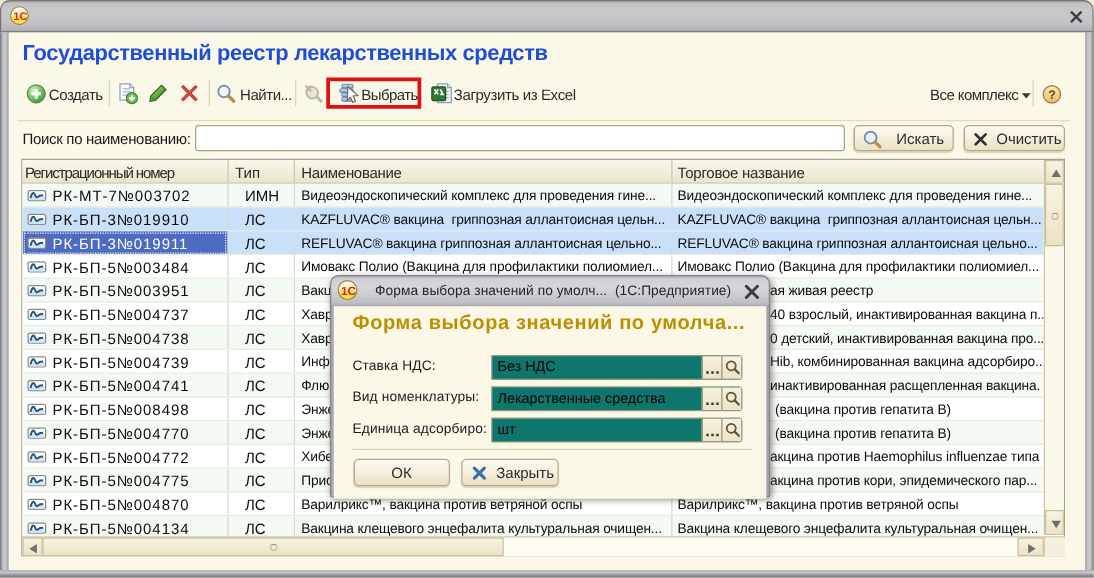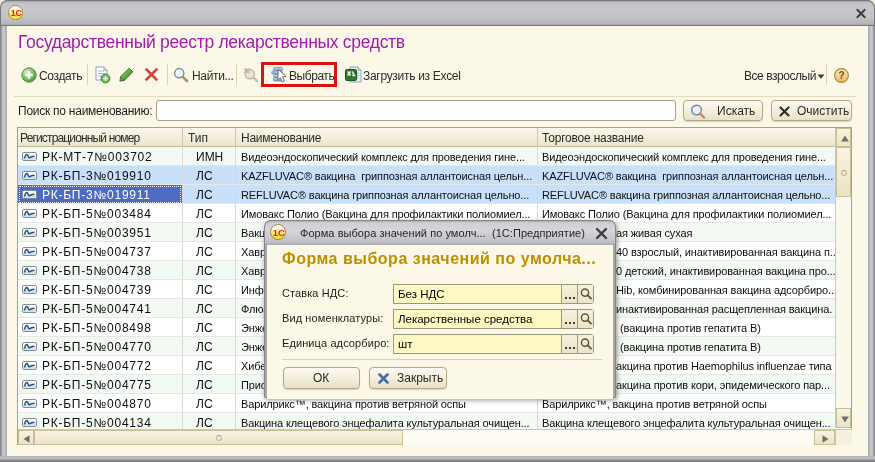--- a/index.html
+++ b/index.html
@@ -10,21 +10,21 @@
 background:linear-gradient(#9a9a9e 0px,#c4c4c6 3px,#c8c8ca 8px,#c3c3c5 18px,#b5b5b9 24px,#8d8d91 26px);
 box-shadow:inset 0 0 0 1px #77777b}
 #tbar .ttext{left:33px;top:7px;font-size:11px;color:#2e2e32;letter-spacing:0.08px;white-space:nowrap}
 #tclose{right:8px;top:8px;width:12px;height:11px}
 
 .framL{left:0;top:26px;width:7px;height:431px;background:linear-gradient(to right,#707074 0px,#9a9a9e 1px,#c9c9cd 3px,#c3c3c7 5px,#aaaaae 6px,#b4b4b8 7px)}
 .framR{left:868px;top:26px;width:7px;height:431px;background:linear-gradient(to left,#707074 0px,#9a9a9e 1px,#c9c9cd 3px,#c3c3c7 5px,#aaaaae 6px,#b4b4b8 7px)}
 .framB{left:0;top:456px;width:875px;height:6px;background:linear-gradient(#b0b0b4 0px,#c6c6ca 2px,#98989c 4px,#707074 6px)}
 #body{left:7px;top:26px;width:861px;height:430px;background:#fcf8e7}
 
-#h1{left:18px;top:31.5px;font-size:17.5px;font-weight:normal;color:#a21caf;letter-spacing:-0.3px}
+#h1{left:18px;top:31.5px;font-size:17.5px;font-weight:bold;color:#1d4ed8;letter-spacing:-0.3px}
 
 .tbtxt{font-size:12px;color:#2b2b2b;top:69px;white-space:nowrap;letter-spacing:-0.35px}
 .tsep{top:64px;width:1px;height:21px;background:#ddd3b4}
 #redrect{left:261px;top:62px;width:76px;height:25px;border:3px solid #dd1111}
 
 #sepline{left:14px;top:96px;width:842px;height:1px;background:#e3dabd}
 
 #slabel{left:18px;top:104px;font-size:12px;color:#1c1c1c;letter-spacing:-0.25px}
 #sinput{left:156px;top:100px;width:520px;height:21px;background:#fff;border:1px solid #a9a188;border-radius:3px}
 .btn{background:linear-gradient(#fcfaf2,#f2ecd8 60%,#e9e1c6);border:1px solid #b2a98b;border-radius:4px;box-shadow:0 1px 1px rgba(160,140,80,.35)}
@@ -52,21 +52,21 @@
 #vsb{left:835px;top:128px;width:16px;height:300px;background:#fbf8ec;border-left:1px solid #cfc8a8}
 #hsb{left:18px;top:429px;width:817px;height:16px;background:#fdfbf2;border-top:1px solid #cfc8a8}
 
 #dlg{left:264px;top:220px;width:352px;height:178px;border-radius:7px 7px 2px 2px;
 background:linear-gradient(#9a9aa0 0px,#d0d0d4 3px,#d6d6da 10px,#c0c0c6 22px,#a8a8ae 25px);
 box-shadow:1px 2px 5px rgba(60,55,40,.55), inset 0 0 0 1px #85858b}
 #dbody{position:absolute;left:3px;top:25px;width:346px;height:154px;background:#fcf8e7}
 #dtitle{position:absolute;left:36px;top:7px;font-size:11px;color:#26262a;letter-spacing:0.05px;white-space:nowrap}
 #dh{position:absolute;left:15px;top:5px;font-size:16px;font-weight:bold;color:#be8d00;letter-spacing:0.5px}
 .dlab{position:absolute;left:15px;font-size:11px;color:#1c1c1c;letter-spacing:0.1px}
-.fld{position:absolute;left:126px;width:201px;height:20px;border:1px solid #98987a;border-radius:0 3px 3px 0;background:#fef9c3}
+.fld{position:absolute;left:126px;width:201px;height:20px;border:1px solid #98987a;border-radius:0 3px 3px 0;background:#0f766e}
 .fld .vtx{position:absolute;left:4px;top:3px;font-size:11.5px;color:#000;white-space:nowrap}
 .fbtns{position:absolute;right:0;top:0;width:32px;height:18px;background:linear-gradient(#f6f1de,#ece4c9);border-left:1px solid #98987a}
 .fbtns .dots{position:absolute;left:3px;top:12px;width:10px;height:2px}
 .fbtns .dots i{position:absolute;top:0;width:2px;height:2px;background:#3e3e2c}
 .fbtns .sep2{position:absolute;left:15px;top:0;width:1px;height:18px;background:#98987a}
 #dsep{position:absolute;left:15px;top:114px;width:320px;height:1px;background:#d9d1b2}
 #bOK{position:absolute;left:16px;top:122px;width:77px;height:22px}
 #bClose{position:absolute;left:102px;top:122px;width:78px;height:22px}
 svg{position:absolute;overflow:visible}
 </style></head>
@@ -160,21 +160,21 @@
   </svg>
   <div class="abs tbtxt" style="left:289px;letter-spacing:-0.45px">Выбрать</div>
   <svg class="abs" style="left:345px;top:66px" width="17" height="18" viewBox="0 0 17 18">
     <path d="M5 1 h8 l3 3 v12 h-11 z" fill="#eef3f9" stroke="#8ca0b8" stroke-width="1"></path>
     <path d="M13 1 v3 h3" fill="#dce8f4" stroke="#8ca0b8" stroke-width="1"></path>
     <path d="M7 7 h7 M7 9.5 h7 M7 12 h7" stroke="#9db4cc" stroke-width="1"></path>
     <rect x="0.5" y="3.5" width="11" height="11" rx="1.2" fill="#2f7a32" stroke="#1d5520" stroke-width="1"></rect>
     <path d="M2.6 5.5 l3 4 m0-4 l-3 4 M7.2 5.5 l2.2 4 l-2.2 0" stroke="#fff" stroke-width="1.3" fill="none"></path>
   </svg>
   <div class="abs tbtxt" style="left:363px;letter-spacing:-0.3px">Загрузить из Excel</div>
-  <div class="abs tbtxt" style="left:744px;letter-spacing:-0.45px">Все взрослый</div>
+  <div class="abs tbtxt" style="left:744px;letter-spacing:-0.45px">Все комплекс</div>
   <svg class="abs" style="left:817px;top:74px" width="8" height="5" viewBox="0 0 8 5">
       <path d="M0.5 0.6 L7.5 0.6 L4 4.8 Z" fill="#3a3a3a"></path>
     </svg>
   <div class="abs tsep" style="left:826px"></div>
   <svg class="abs" style="left:834px;top:68px" width="15" height="15" viewBox="0 0 15 15">
     <defs>
         <linearGradient id="hlp" x1="0" y1="0" x2="0" y2="1">
           <stop offset="0" stop-color="#fbe9c3"></stop>
           <stop offset="1" stop-color="#eab963"></stop>
         </linearGradient>
@@ -272,21 +272,21 @@
       </div>
       <div class="row alt" style="top:76px">
         <svg class="ric" width="15" height="9" viewBox="0 0 15 9">
           <rect x="0.5" y="0.5" width="14" height="8" rx="1.5" fill="#fff" stroke="#8a8a8a"></rect>
           <rect x="1.2" y="4.5" width="12.6" height="3.6" rx="1" fill="#cfe4f4"></rect>
           <path d="M2.5 6.5 C3.2 3 4.2 2.2 5 2.5 C6 3 6.2 5.5 7.2 5.8 C8.4 6.1 9 4.6 10.4 4.4 L12.5 4.2" fill="none" stroke="#23567d" stroke-width="1.5"></path>
         </svg>
         <span class="cell regn">РК-БП-5№003951</span>
         <span class="cell typ">ЛС</span>
         <span class="cell nam">Вакцина бруцеллезная живая сухая</span>
-        <span class="cell frag" style="left:598px">ая живая сухая</span>
+        <span class="cell frag" style="left:598px">ая живая реестр</span>
         <div class="gv" style="left:164px"></div>
         <div class="gv" style="left:217px"></div>
         <div class="gv" style="left:519px"></div>
       </div>
       <div class="row" style="top:95px">
         <svg class="ric" width="15" height="9" viewBox="0 0 15 9">
           <rect x="0.5" y="0.5" width="14" height="8" rx="1.5" fill="#fff" stroke="#8a8a8a"></rect>
           <rect x="1.2" y="4.5" width="12.6" height="3.6" rx="1" fill="#cfe4f4"></rect>
           <path d="M2.5 6.5 C3.2 3 4.2 2.2 5 2.5 C6 3 6.2 5.5 7.2 5.8 C8.4 6.1 9 4.6 10.4 4.4 L12.5 4.2" fill="none" stroke="#23567d" stroke-width="1.5"></path>
         </svg>

